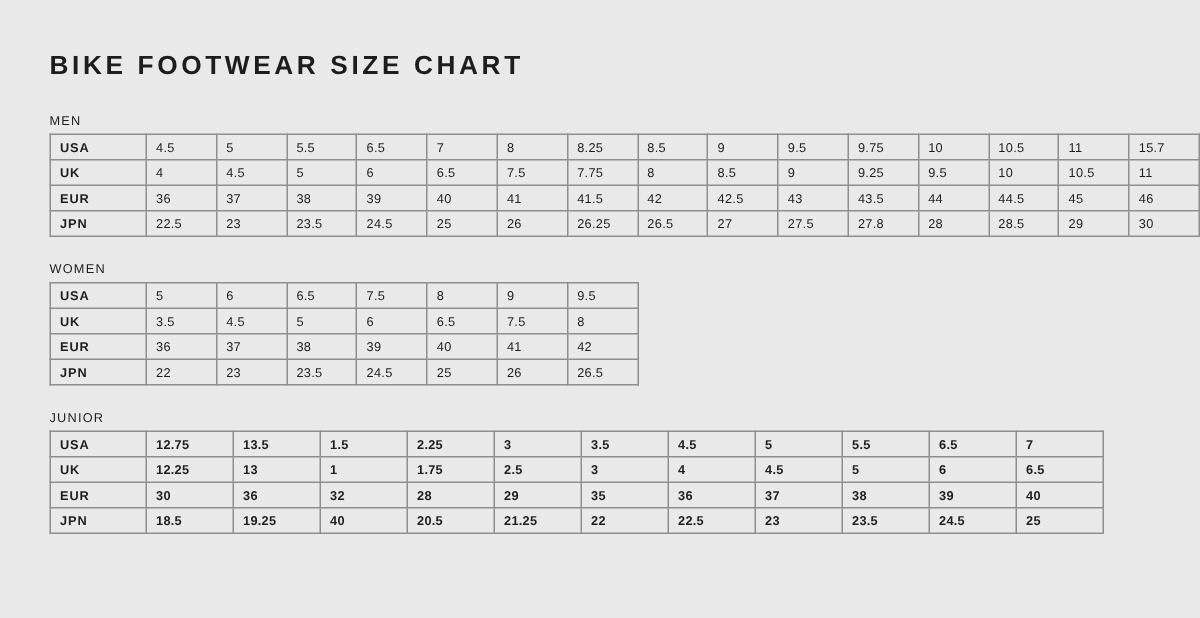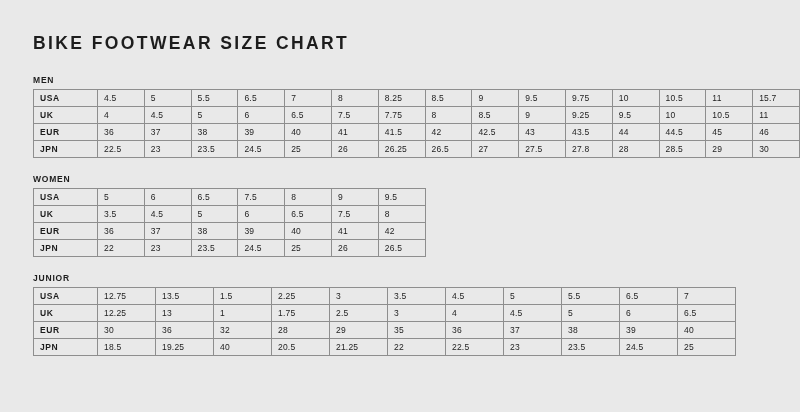--- a/index.html
+++ b/index.html
@@ -27,21 +27,21 @@
     letter-spacing: 2.4px;
     color: #1d1d1d;
     margin: 0 0 22px 0;
     line-height: 1.1;
   }
   .section {
     margin-bottom: 16px;
   }
   .section-label {
     font-size: 8.5px;
-    font-weight: bold;
+    font-weight: normal;
     letter-spacing: 0.8px;
     color: #1d1d1d;
     margin-bottom: 4px;
   }
   table.size-table {
     border-collapse: collapse;
     table-layout: fixed;
     font-size: 8.5px;
   }
   table.size-table td {
@@ -60,21 +60,21 @@
   }
   
   table.men { width: 735px; }
   table.men td.row-head { width: 57px; }
   table.men td.val { width: 39.8px; }
   
   table.women td.row-head { width: 57px; }
   table.women td.val { width: 39.8px; }
   
   table.junior td.row-head { width: 57px; }
-  table.junior td.val { width: 51px; }
+  table.junior td.val { width: 51px; font-weight: bold; }
 </style>
 </head>
 <body>
 
 <div class="page">
 
   <h1 class="chart-title">BIKE FOOTWEAR SIZE CHART</h1>
 
   <div class="section">
     <div class="section-label">MEN</div>

